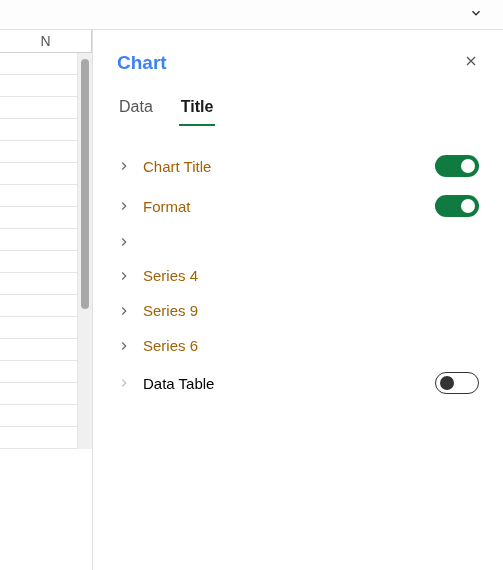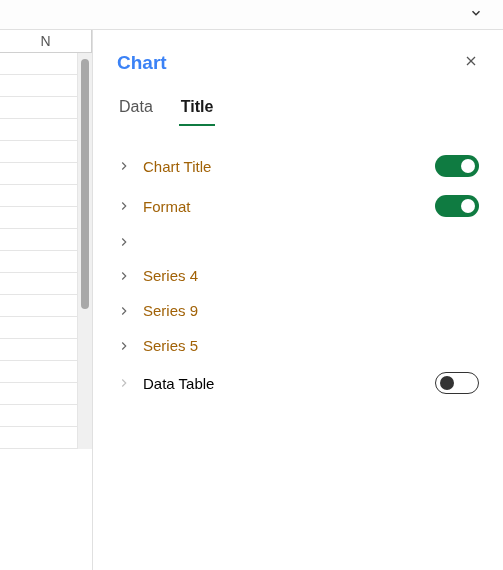--- a/index.html
+++ b/index.html
@@ -298,21 +298,21 @@
             <span class="option-label">Series 9</span>
           </div>
         </div>
         <div class="option-row">
           <div class="option-left">
             <span class="chevron">
               <svg width="14" height="14" viewBox="0 0 24 24" fill="none" stroke="currentColor" stroke-width="2">
                 <polyline points="9 18 15 12 9 6"></polyline>
               </svg>
             </span>
-            <span class="option-label">Series 5</span>
+            <span class="option-label">Series 6</span>
           </div>
         </div>
         <div class="option-row">
           <div class="option-left">
             <span class="chevron disabled">
               <svg width="14" height="14" viewBox="0 0 24 24" fill="none" stroke="currentColor" stroke-width="2">
                 <polyline points="9 18 15 12 9 6"></polyline>
               </svg>
             </span>
             <span class="option-label disabled">Data Table</span>

